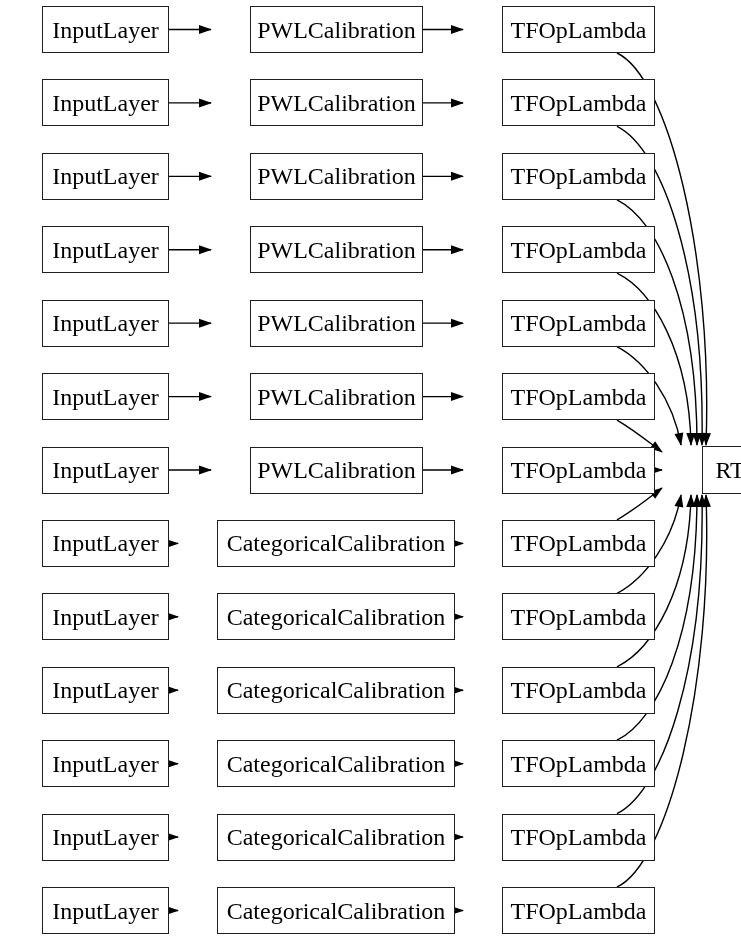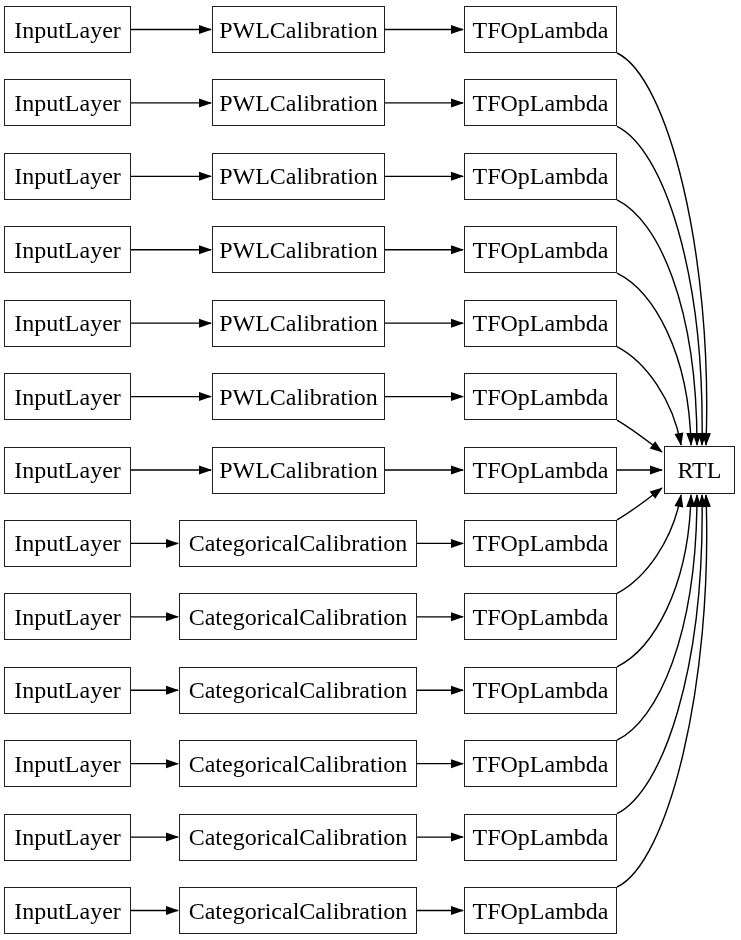--- a/index.html
+++ b/index.html
@@ -26,20 +26,21 @@
     box-sizing: border-box;
     background: var(--node-fill, #ffffff);
     border: 1.5px solid var(--node-border, #1f1f1f);
     color: var(--text, #000000);
     display: flex;
     align-items: center;
     justify-content: center;
     font-size: 24px;
     line-height: 1;
     white-space: nowrap;
+    margin-left: 38px;
   }
 </style>
 </head>
 <body>
 
 <div id="stage">
   <svg id="edges" width="741" height="940" viewBox="0 0 741 940" xmlns="http://www.w3.org/2000/svg">
     <defs>
       <marker id="arrowhead" markerUnits="userSpaceOnUse" markerWidth="13" markerHeight="9" refX="12" refY="4.5" orient="auto" overflow="visible">
         <polygon id="arrowhead-shape" points="0,0 13,4.5 0,9" fill="#000000"></polygon>

